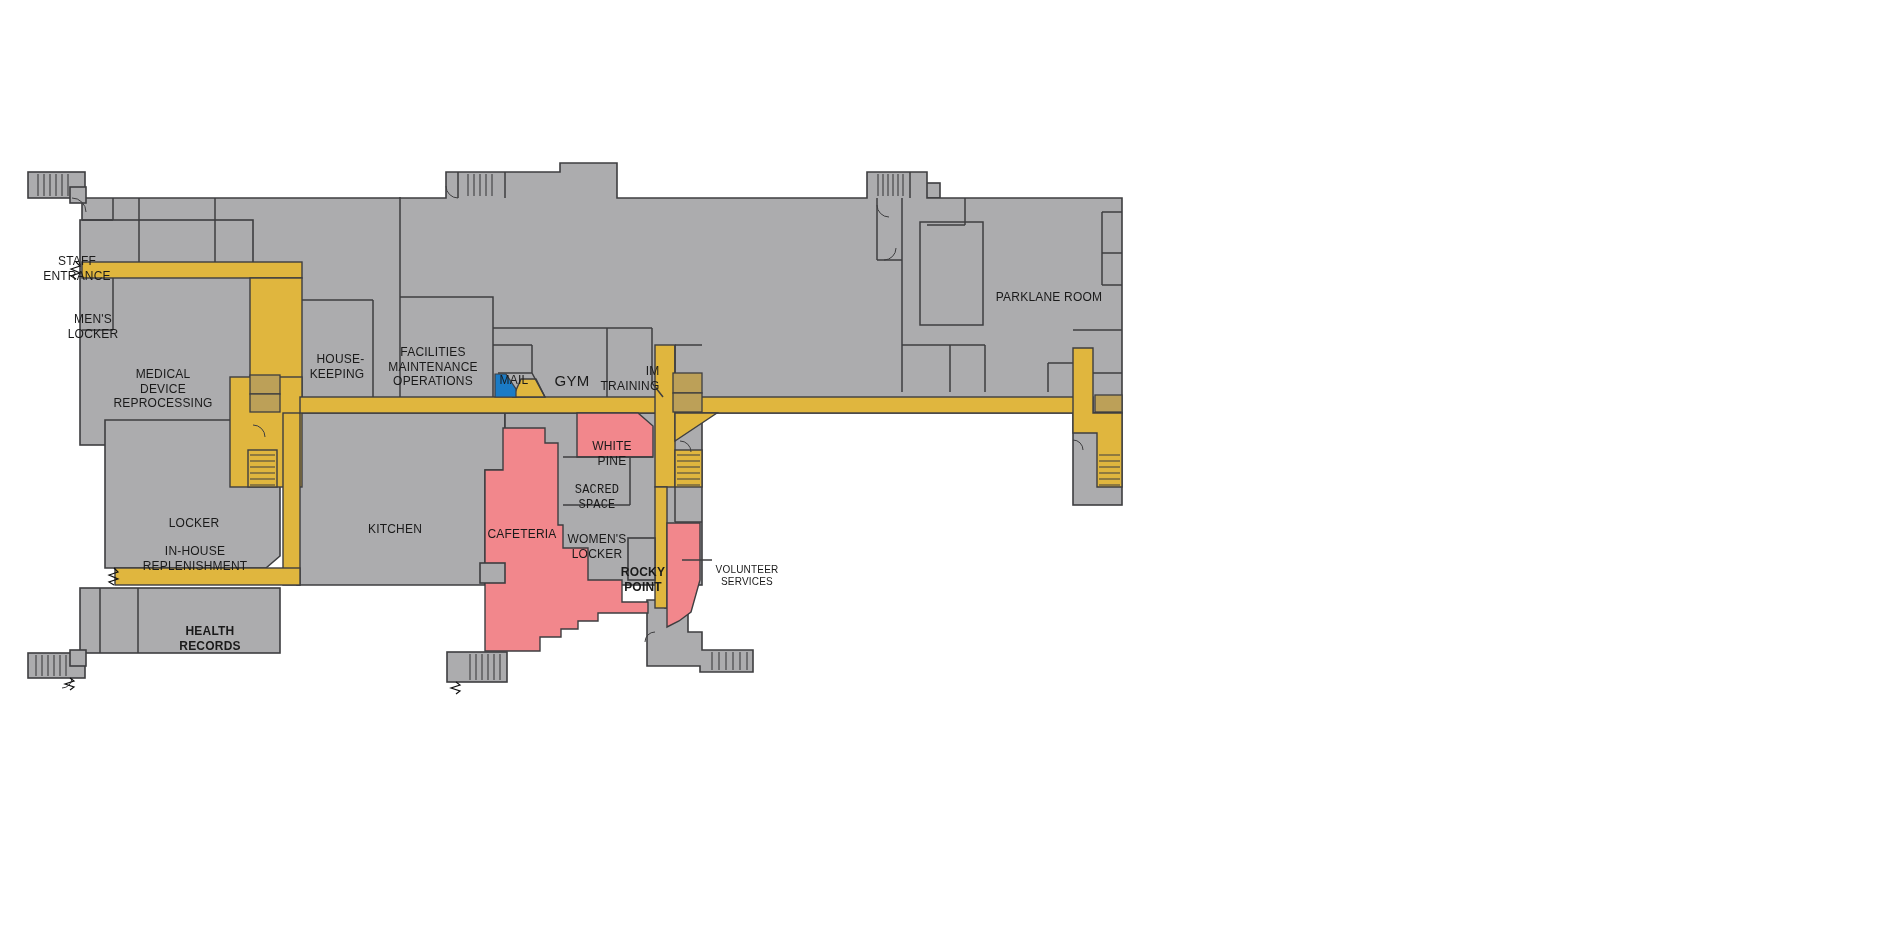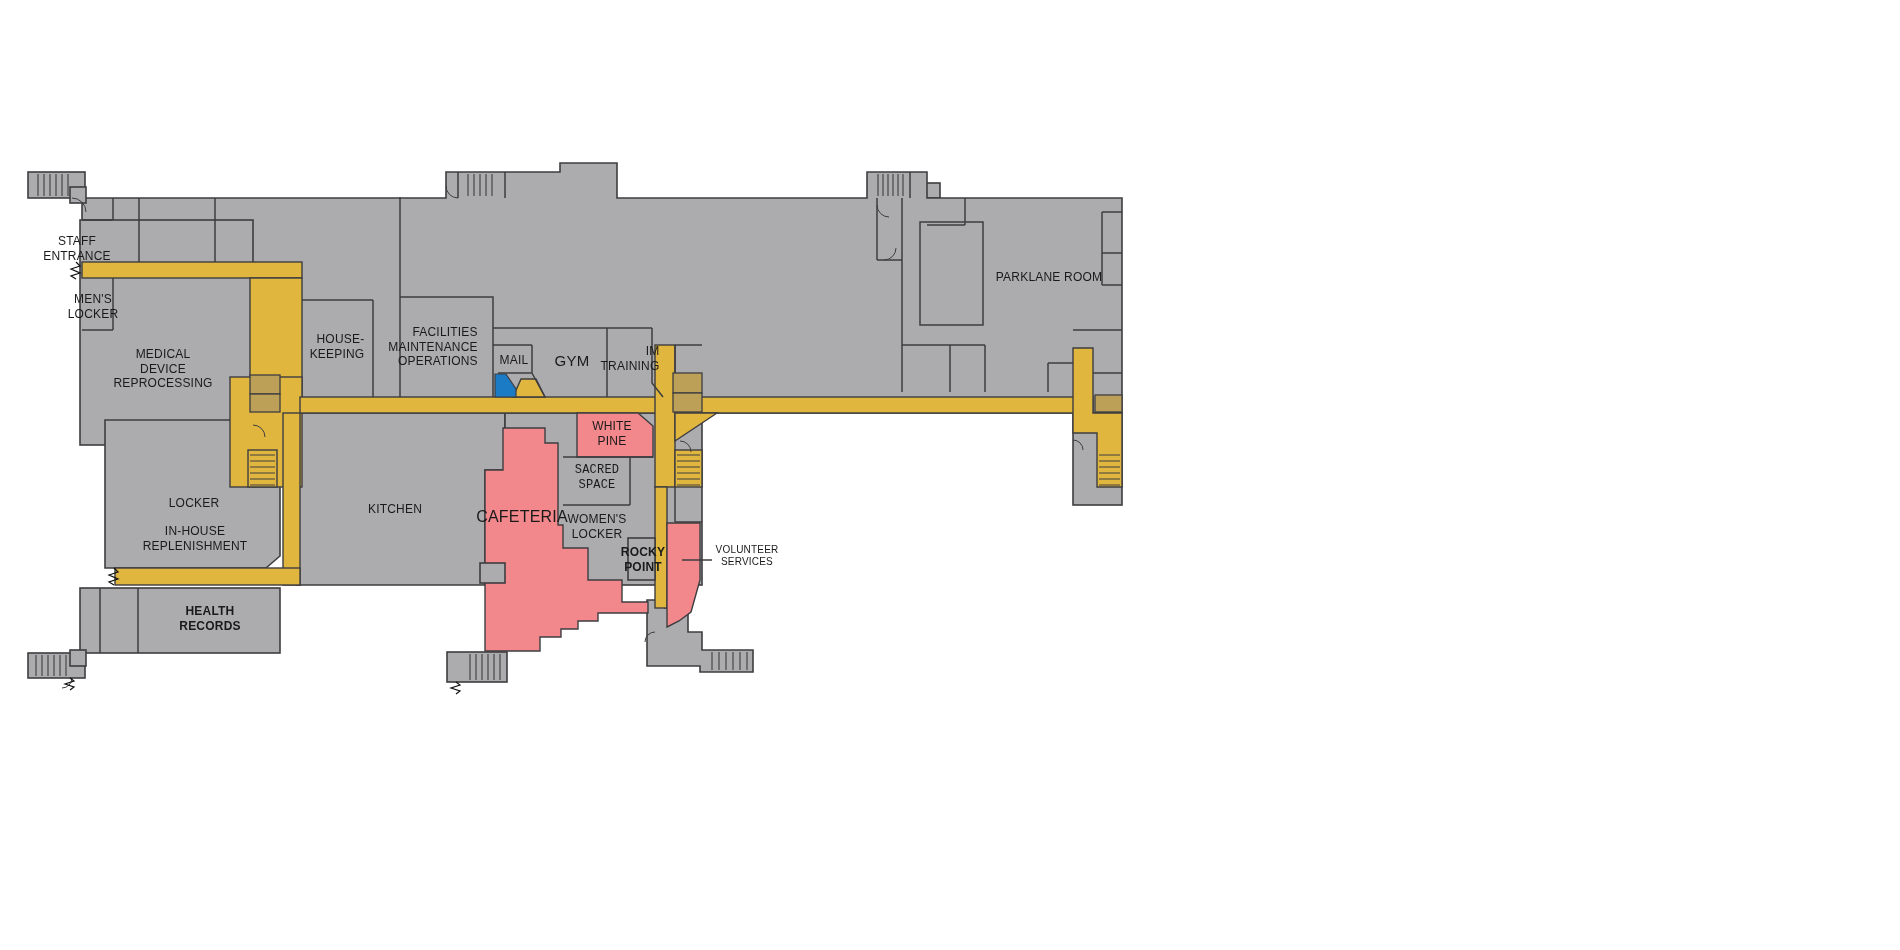--- a/index.html
+++ b/index.html
@@ -10,21 +10,21 @@
   .y{fill:var(--corridor);stroke:var(--wall);stroke-width:1.4;}
   .t{fill:var(--elevator);stroke:var(--wall);stroke-width:1.3;}
   .p{fill:var(--pink);stroke:var(--wall);stroke-width:1.4;}
   .b{fill:var(--blue);stroke:var(--wall);stroke-width:1.2;}
   .w{fill:none;stroke:var(--wall);stroke-width:1.5;}
   .tr{fill:none;stroke:var(--wall);stroke-width:1.1;}
   .arc{fill:none;stroke:var(--wall);stroke-width:1;}
   .zz{fill:none;stroke:#111;stroke-width:1.2;}
   .room-label{position:absolute;transform:translateX(-50%);text-align:center;
               white-space:pre-line;font-size:12px;line-height:1.22;
-              color:var(--text-color);letter-spacing:.2px;}
+              color:var(--text-color);letter-spacing:.2px;margin-top:20px;}
 </style>
 </head>
 <body>
 
 <div class="canvas">
   <svg width="1900" height="950" viewBox="0 0 1900 950">
 
     <g>
       <rect class="g" x="915" y="183" width="25" height="15"></rect>
       <path class="g" d="M 82,198 H 446 V 172 H 560 V 163 H 617 V 198 H 867 V 172 H 927 V 198 H 1122 V 413 H 82 Z"></path>
@@ -134,37 +134,37 @@
   <div>
       <div class="room-label" style="left: 77px; top: 234px; font-size: 12px;">STAFF
 ENTRANCE</div>
       <div class="room-label" style="left: 93px; top: 292px; font-size: 12px;">MEN'S
 LOCKER</div>
       <div class="room-label" style="left: 163px; top: 347px; font-size: 12px;">MEDICAL
 DEVICE
 REPROCESSING</div>
       <div class="room-label" style="left: 337px; top: 332px; font-size: 12px; text-align: right;">HOUSE-
 KEEPING</div>
-      <div class="room-label" style="left: 433px; top: 325px; font-size: 12px; text-align: right;">FACILITIES
+      <div class="room-label" style="left: 433px; top: 325px; font-size: 12px;">FACILITIES
 MAINTENANCE
 OPERATIONS</div>
       <div class="room-label" style="left: 514px; top: 353px; font-size: 12px;">MAIL</div>
       <div class="room-label" style="left: 572px; top: 352px; font-size: 15px;">GYM</div>
       <div class="room-label" style="left: 630px; top: 344px; font-size: 12px; text-align: right;">IM
 TRAINING</div>
       <div class="room-label" style="left: 1049px; top: 270px; font-size: 12px;">PARKLANE ROOM</div>
       <div class="room-label" style="left: 612px; top: 419px; font-size: 12px;">WHITE
 PINE</div>
       <div class="room-label" style="left: 597px; top: 463px; font-size: 12px; font-family: Liberation Mono, monospace;">SACRED
 SPACE</div>
       <div class="room-label" style="left: 597px; top: 512px; font-size: 12px;">WOMEN'S
 LOCKER</div>
       <div class="room-label" style="left: 643px; top: 545px; font-size: 12px; font-weight: bold;">ROCKY
 POINT</div>
-      <div class="room-label" style="left: 522px; top: 507px; font-size: 16px;">CAFETERIA</div>
+      <div class="room-label" style="left: 522px; top: 507px; font-size: 12px;">CAFETERIA</div>
       <div class="room-label" style="left: 395px; top: 502px; font-size: 12px;">KITCHEN</div>
       <div class="room-label" style="left: 194px; top: 496px; font-size: 12px;">LOCKER</div>
       <div class="room-label" style="left: 195px; top: 524px; font-size: 12px;">IN-HOUSE
 REPLENISHMENT</div>
       <div class="room-label" style="left: 210px; top: 604px; font-size: 12px; font-weight: bold;">HEALTH
 RECORDS</div>
       <div class="room-label" style="left: 747px; top: 544px; font-size: 10px;">VOLUNTEER
 SERVICES</div>
     </div>
 </div>

